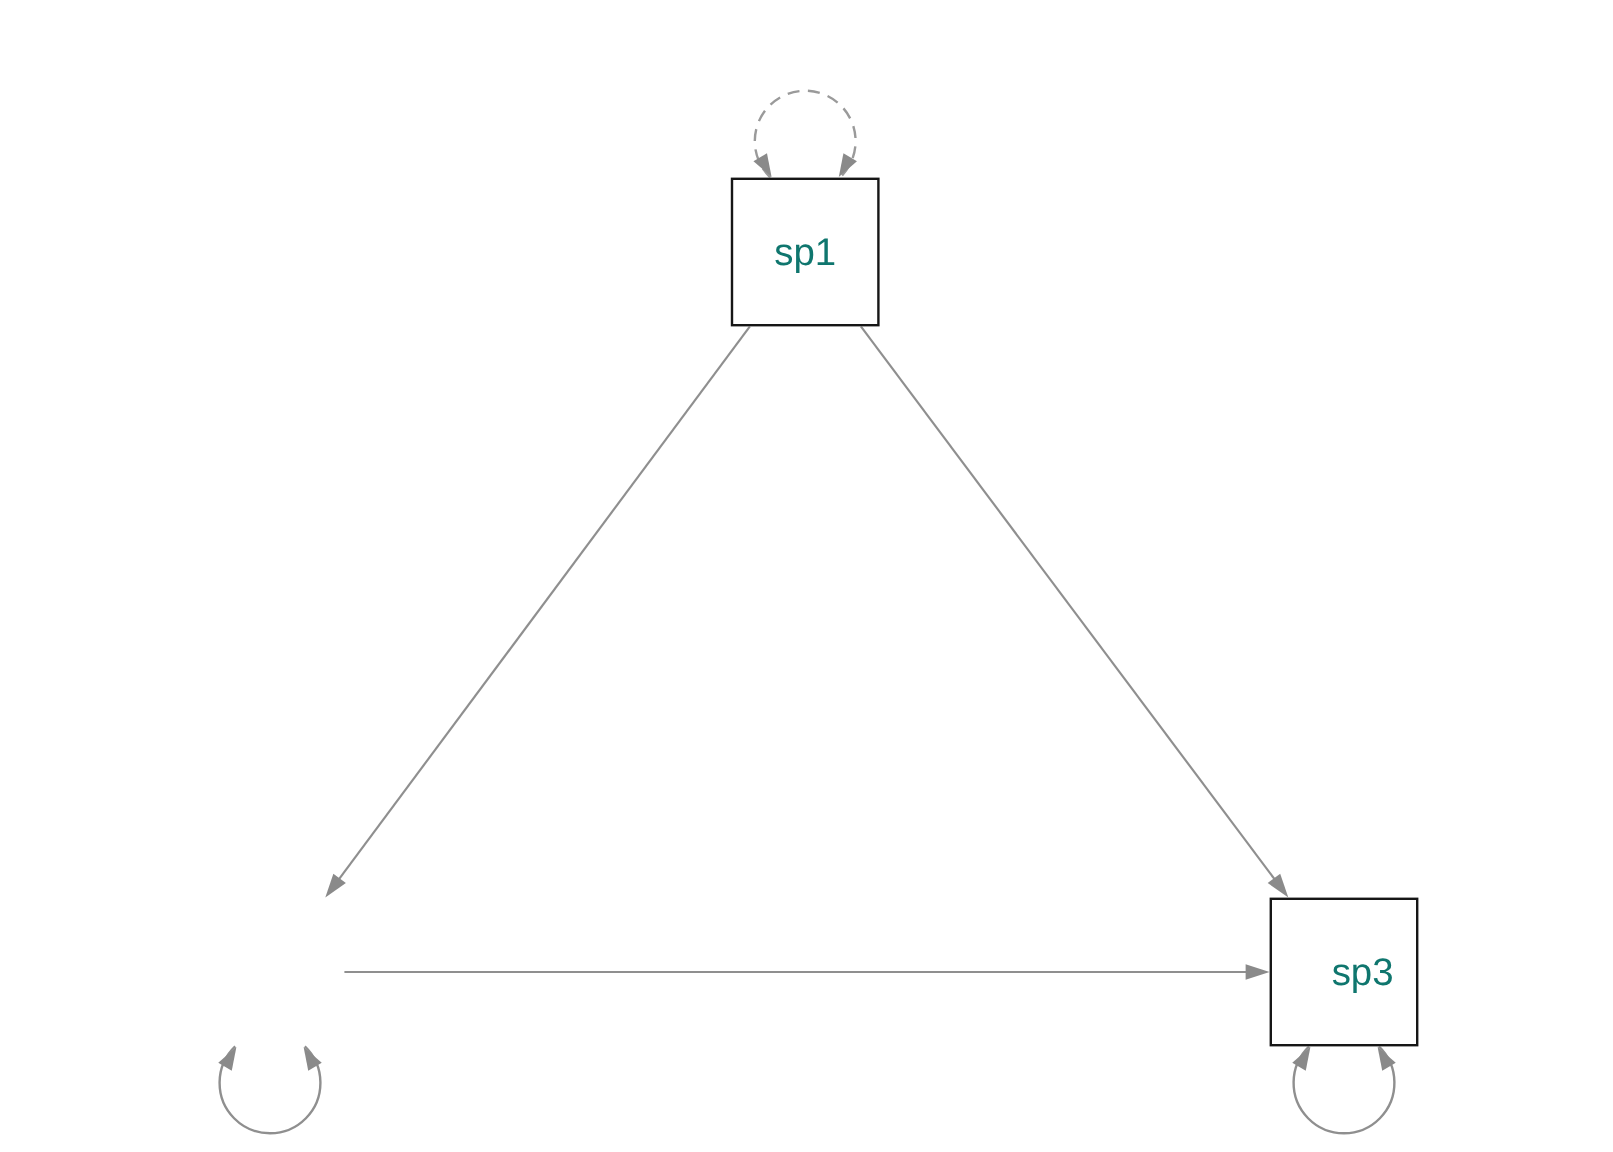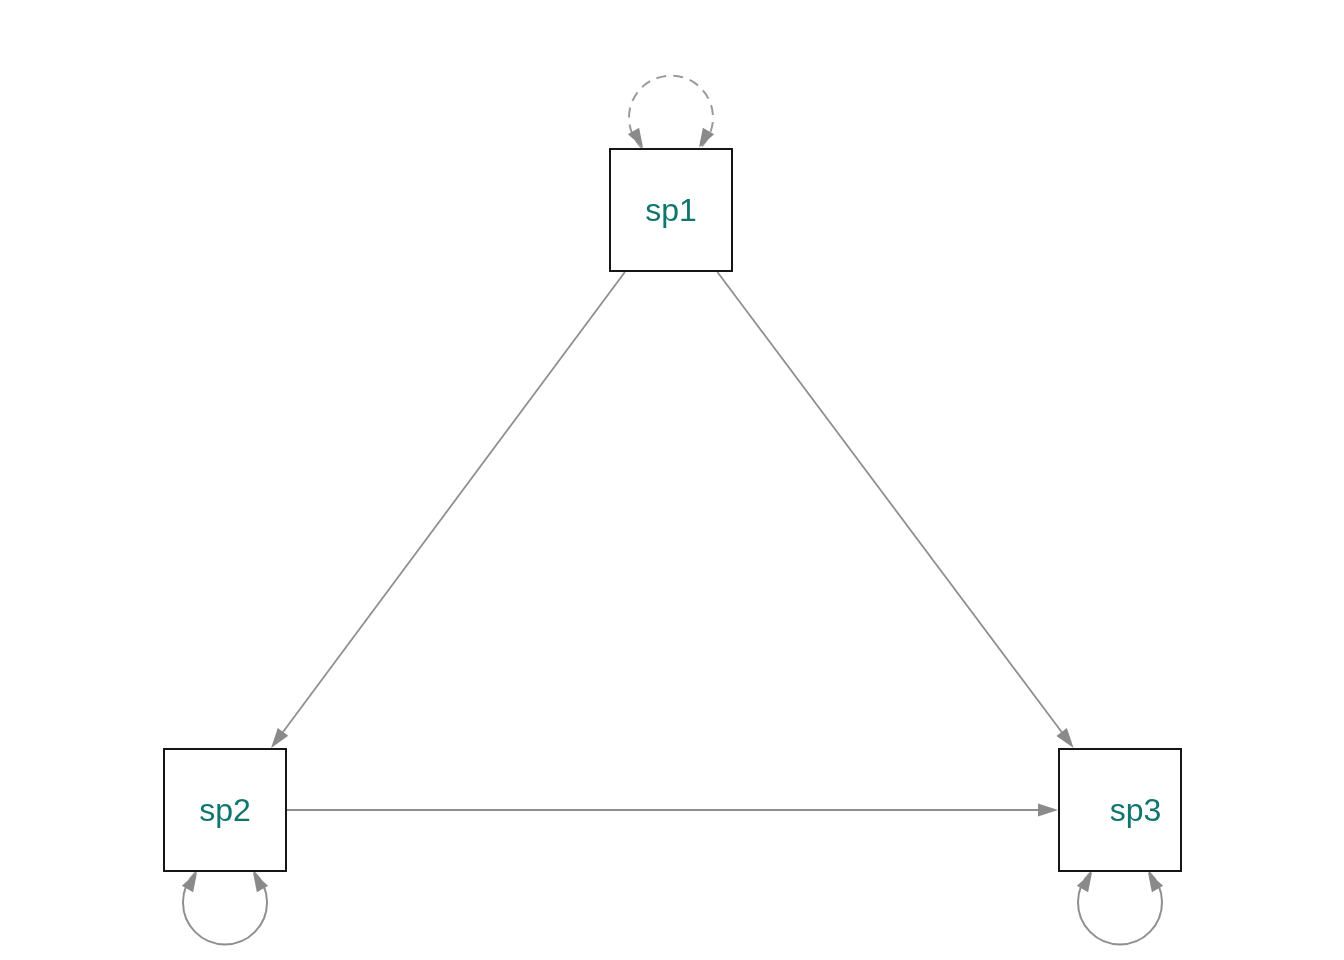--- a/index.html
+++ b/index.html
@@ -56,21 +56,18 @@
       <polygon points="253,872.5 268.12933284898406,885.7042904975865 256.87108516481044,892.2044335023056" fill="#8a8a8a"></polygon>
       <path d="M 1091 872 A 42 42 0 1 0 1149 872" fill="none" stroke="#8f8f8f" stroke-width="2"></path>
       <polygon points="1092,872.5 1088.1289148351896,892.2044335023056 1076.870667151016,885.7042904975865" fill="#8a8a8a"></polygon>
       <polygon points="1148,872.5 1163.129332848984,885.7042904975865 1151.8710851648104,892.2044335023056" fill="#8a8a8a"></polygon>
     </svg>
 
   <div class="node" style="left: 609px; top: 148px; width: 124px; height: 124px; border-color: rgb(22, 22, 22); background: rgb(255, 255, 255);">
     <span class="node-label">sp1</span>
   </div>
 
-  <div class="node" style="left: 163px; top: 748px; width: 124px; height: 124px; border-color: rgb(22, 22, 22); background: rgb(255, 255, 255);">
-    <span class="node-label">sp2</span>
-  </div>
 
   <div class="node" style="left: 1058px; top: 748px; width: 124px; height: 124px; border-color: rgb(22, 22, 22); background: rgb(255, 255, 255); padding-left: 31px;">
     <span class="node-label">sp3</span>
   </div>
 
 </div>
 
 </body></html>

